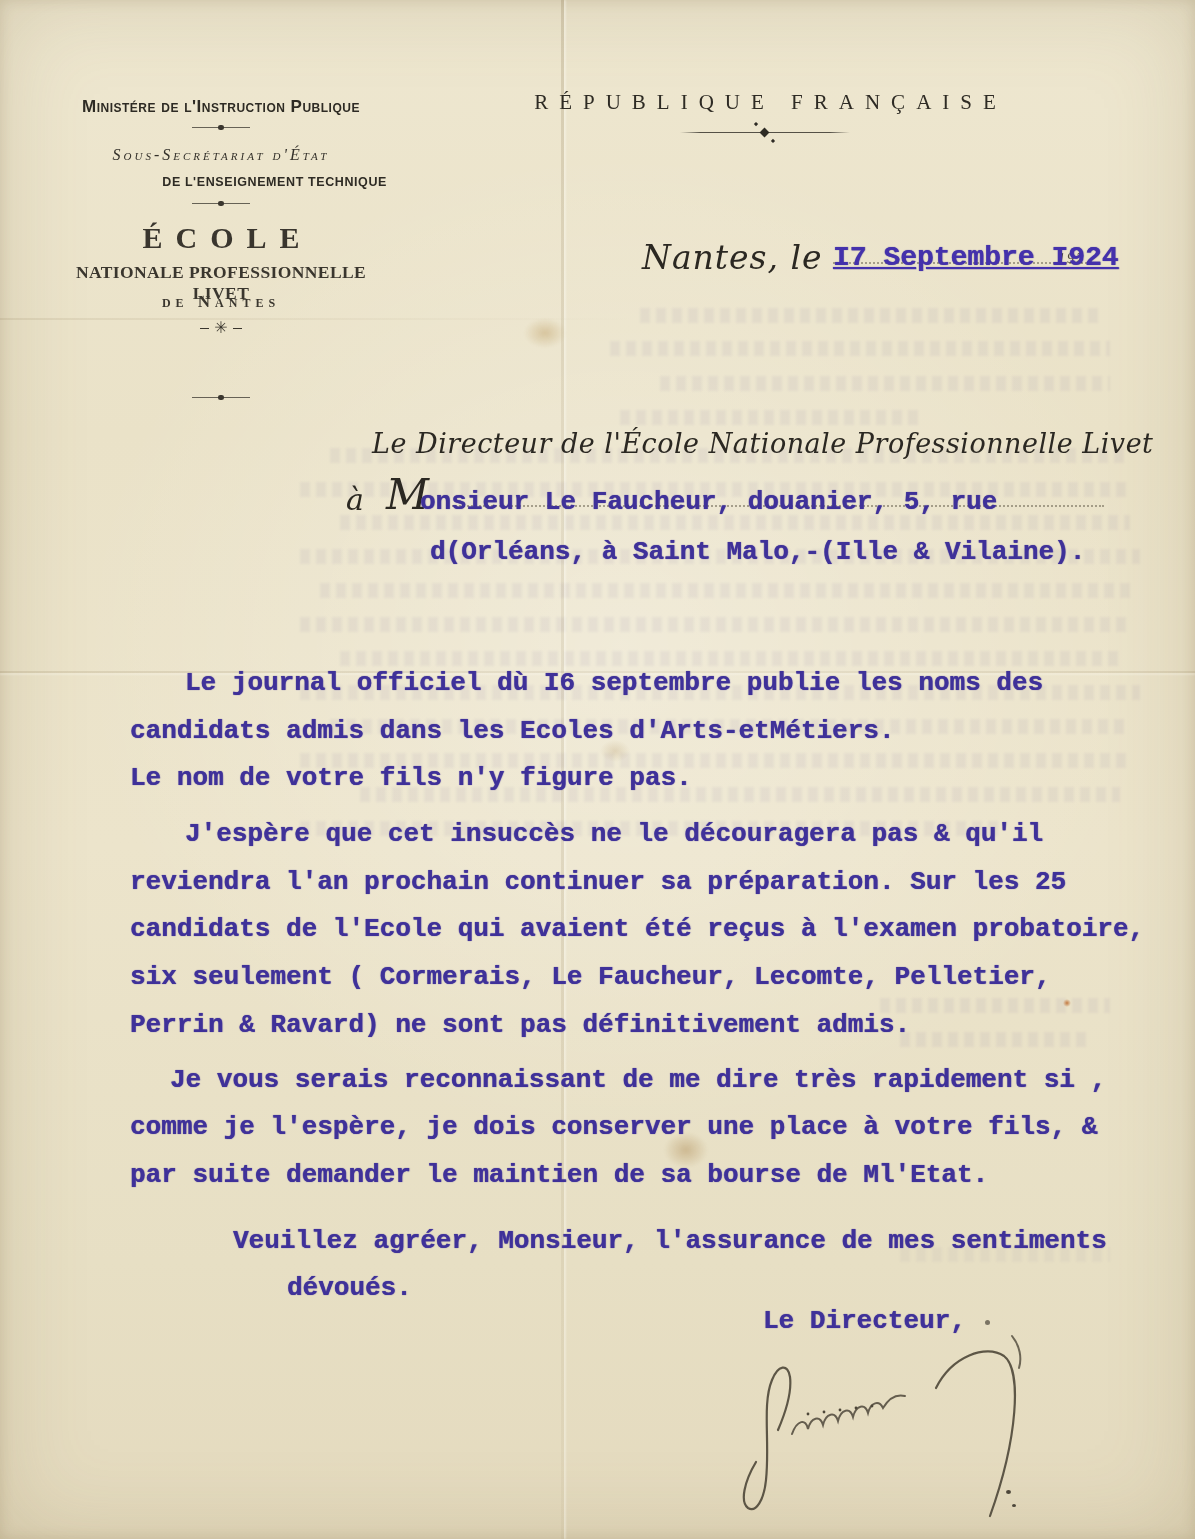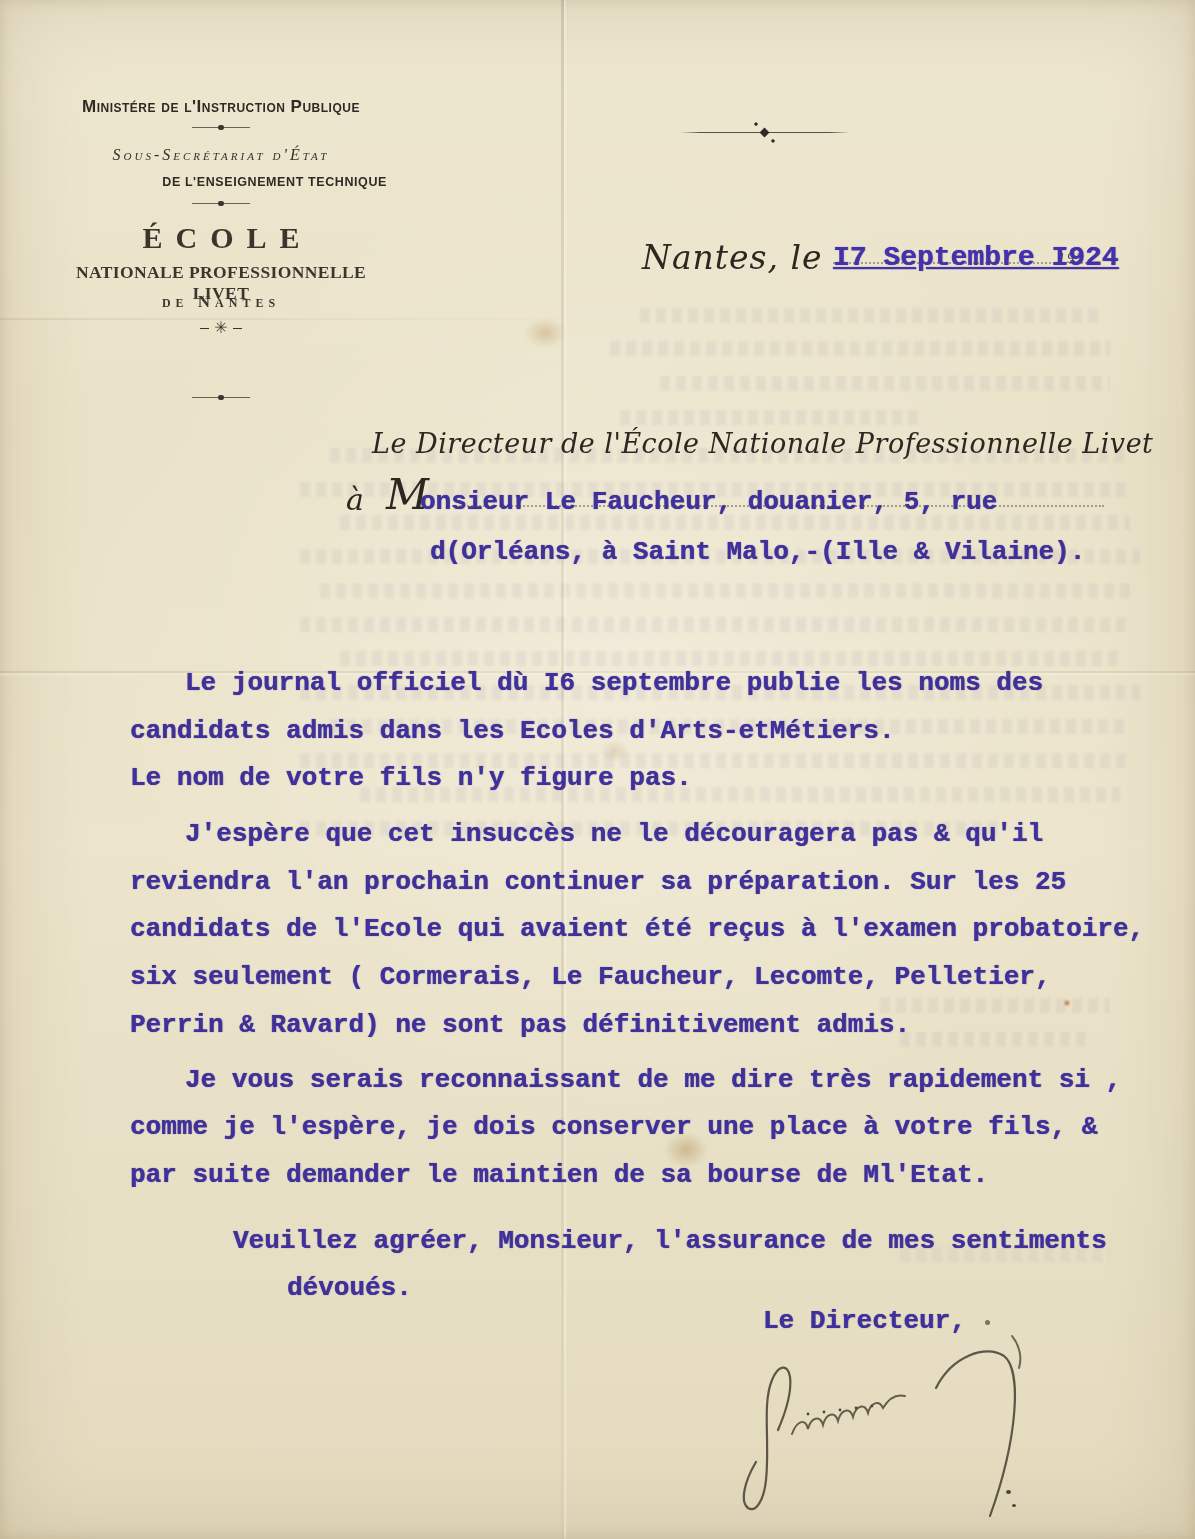--- a/index.html
+++ b/index.html
@@ -104,21 +104,21 @@
   .dotted{position:absolute;border-bottom:2px dotted rgba(105,98,80,.55);z-index:4;}
   .dl-date{left:833px;top:262px;width:266px;}
   .dl-addr{left:452px;top:505px;width:652px;}
 
   .body-block{position:absolute;left:130px;top:660px;width:1030px;z-index:6;}
   .body-line{position:relative;font-family:"Liberation Mono","DejaVu Sans Mono",monospace;
     font-weight:700;font-size:26px;line-height:47.7px;height:47.7px;color:#3f3199;white-space:pre;
     text-shadow:.4px .3px .9px rgba(62,49,153,.8), -.3px -.2px .7px rgba(62,49,153,.45);}
   .body-line:nth-child(1){margin-left:55px;}
   .body-line:nth-child(4){margin-left:55px;margin-top:8px;}
-  .body-line:nth-child(9){margin-left:55px;margin-top:7px;}
+  .body-line:nth-child(9){margin-left:40px;margin-top:7px;}
   .body-line:nth-child(12){margin-left:103px;margin-top:18px;}
   .body-line:nth-child(13){margin-left:157px;}
 
   .signature{position:absolute;left:700px;top:1330px;width:380px;height:210px;z-index:7;}
 </style>
 </head>
 <body>
 
 <div class="page">
 
@@ -165,20 +165,21 @@
       <i></i>
     </div>
   <div class="print lh lh-ecole">ÉCOLE</div>
   <div class="print lh lh-ecole2">NATIONALE PROFESSIONNELLE LIVET</div>
   <div class="print lh lh-ecole3">de Nantes</div>
   <div class="star-orn"><em>✳</em></div>
   <div class="mini-div md3">
       <i></i>
     </div>
 
+  <div class="print republique">RÉPUBLIQUE FRANÇAISE</div>
   <div class="rep-orn">
       <i></i>
     </div>
 
   <div class="script script-place">Nantes, le</div>
   <div class="typed typed-date">I7 Septembre I924</div>
   <div class="dotted dl-date"></div>
   <div class="printed-year">192</div>
 
   <div class="script script-addr">Le Directeur de l'École Nationale Professionnelle Livet</div>

